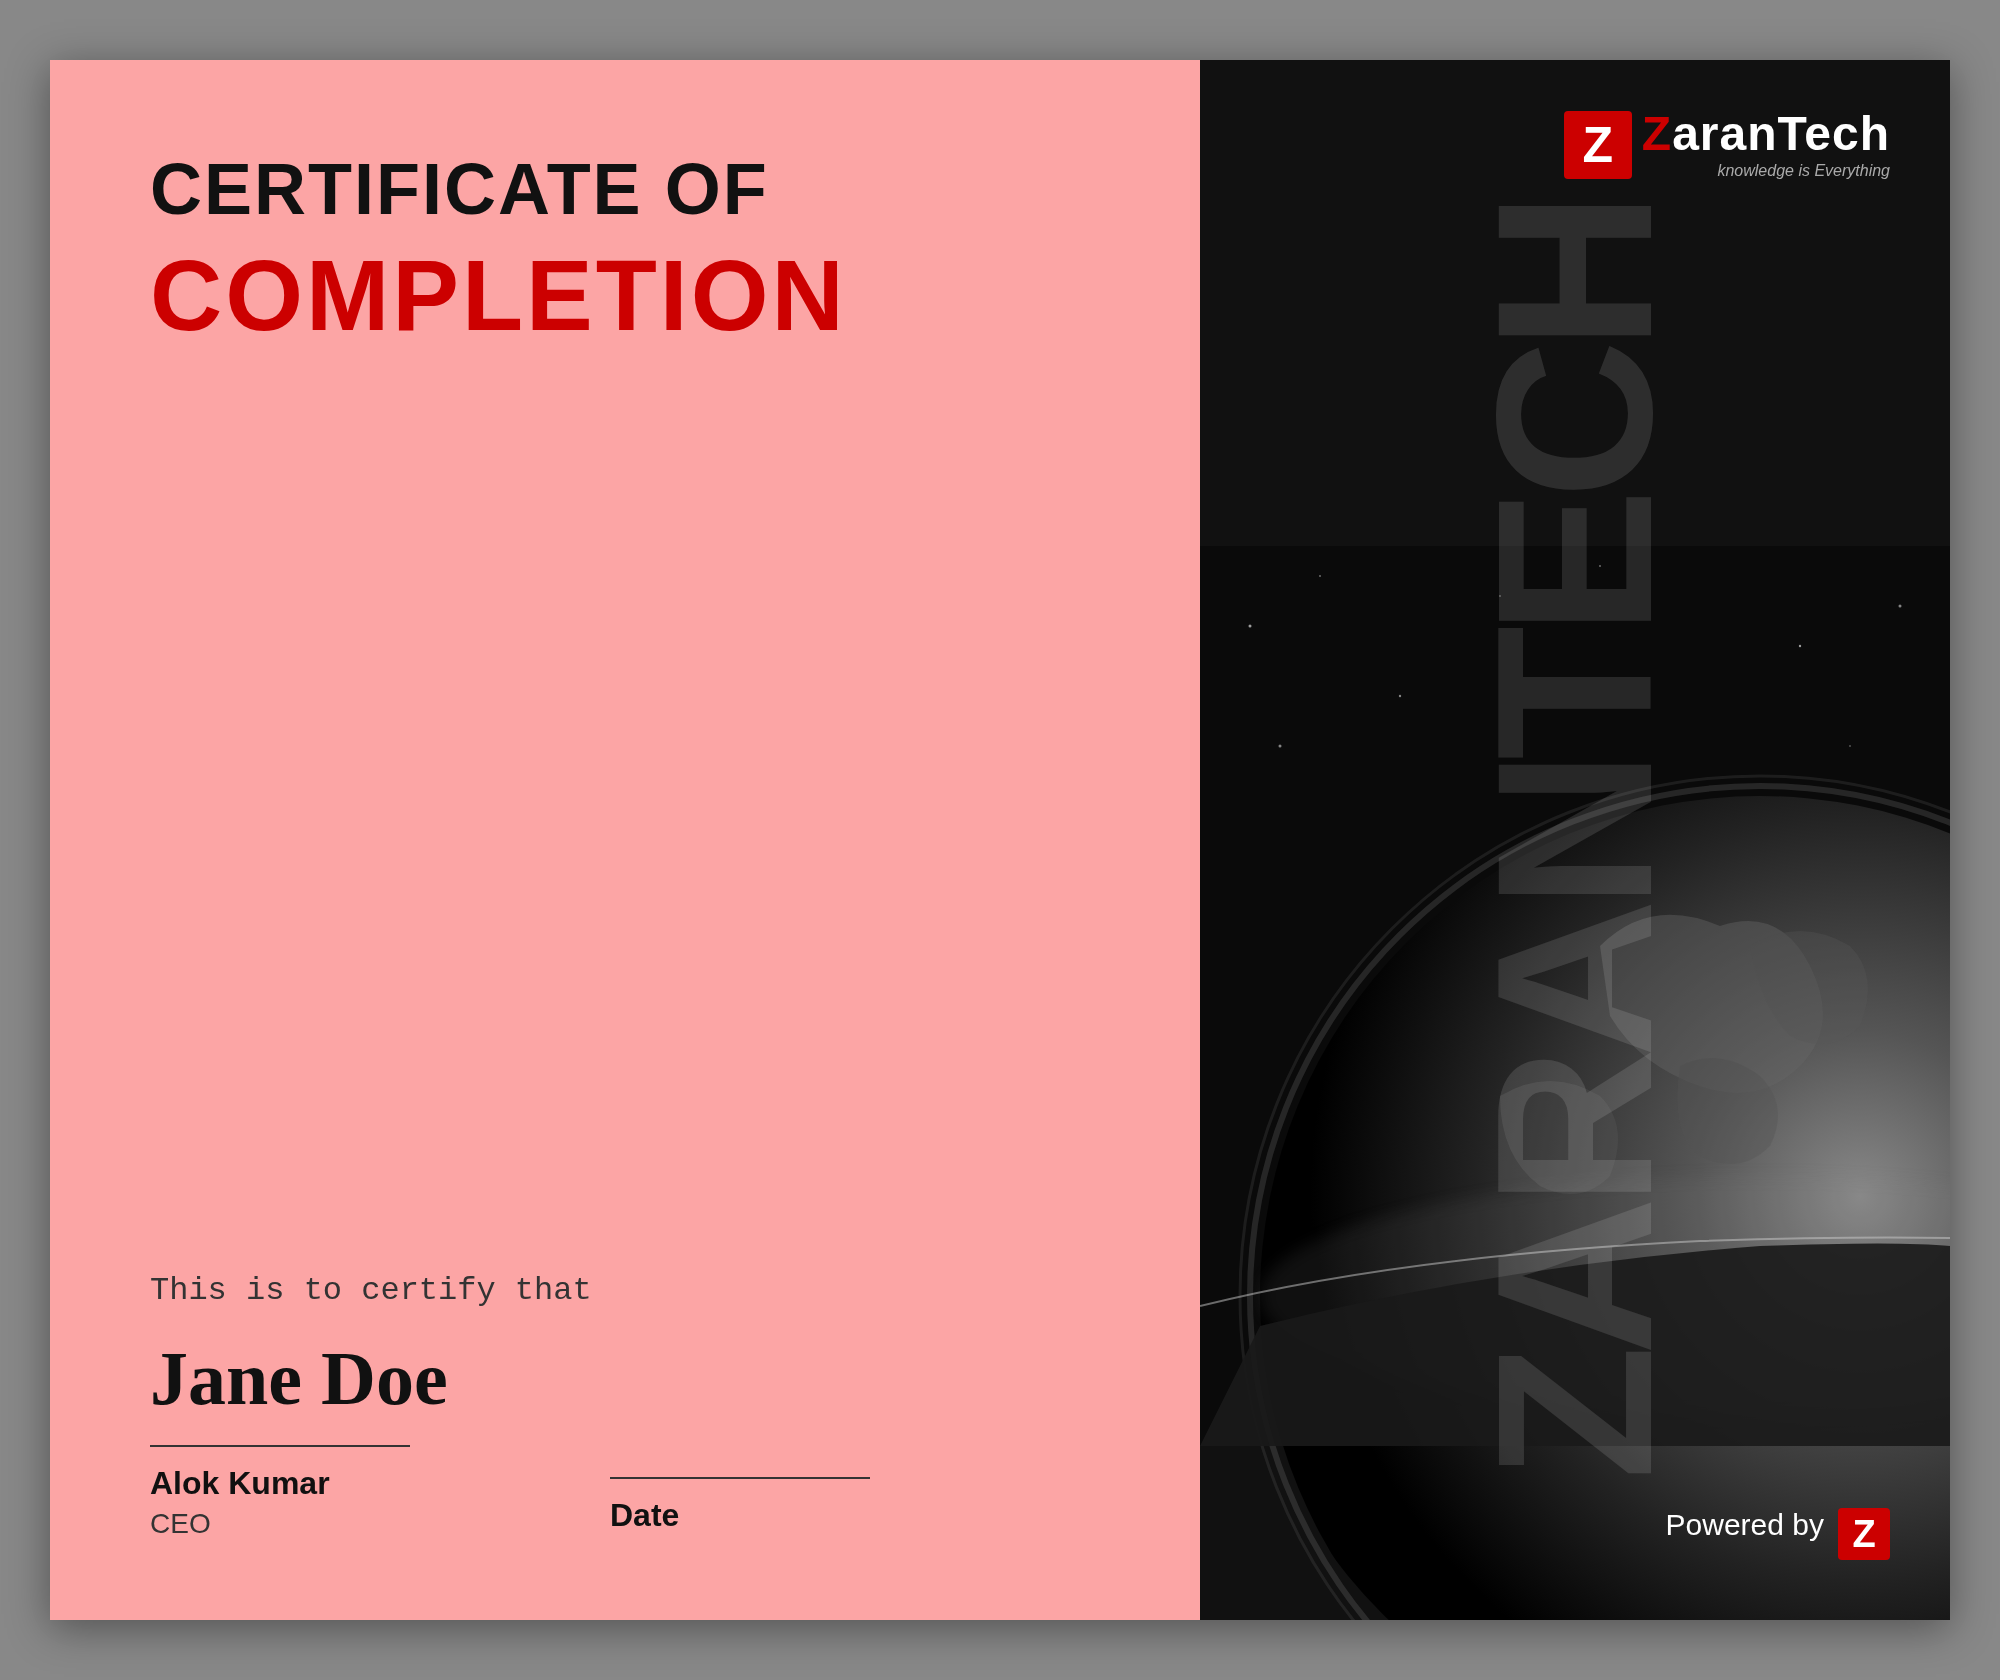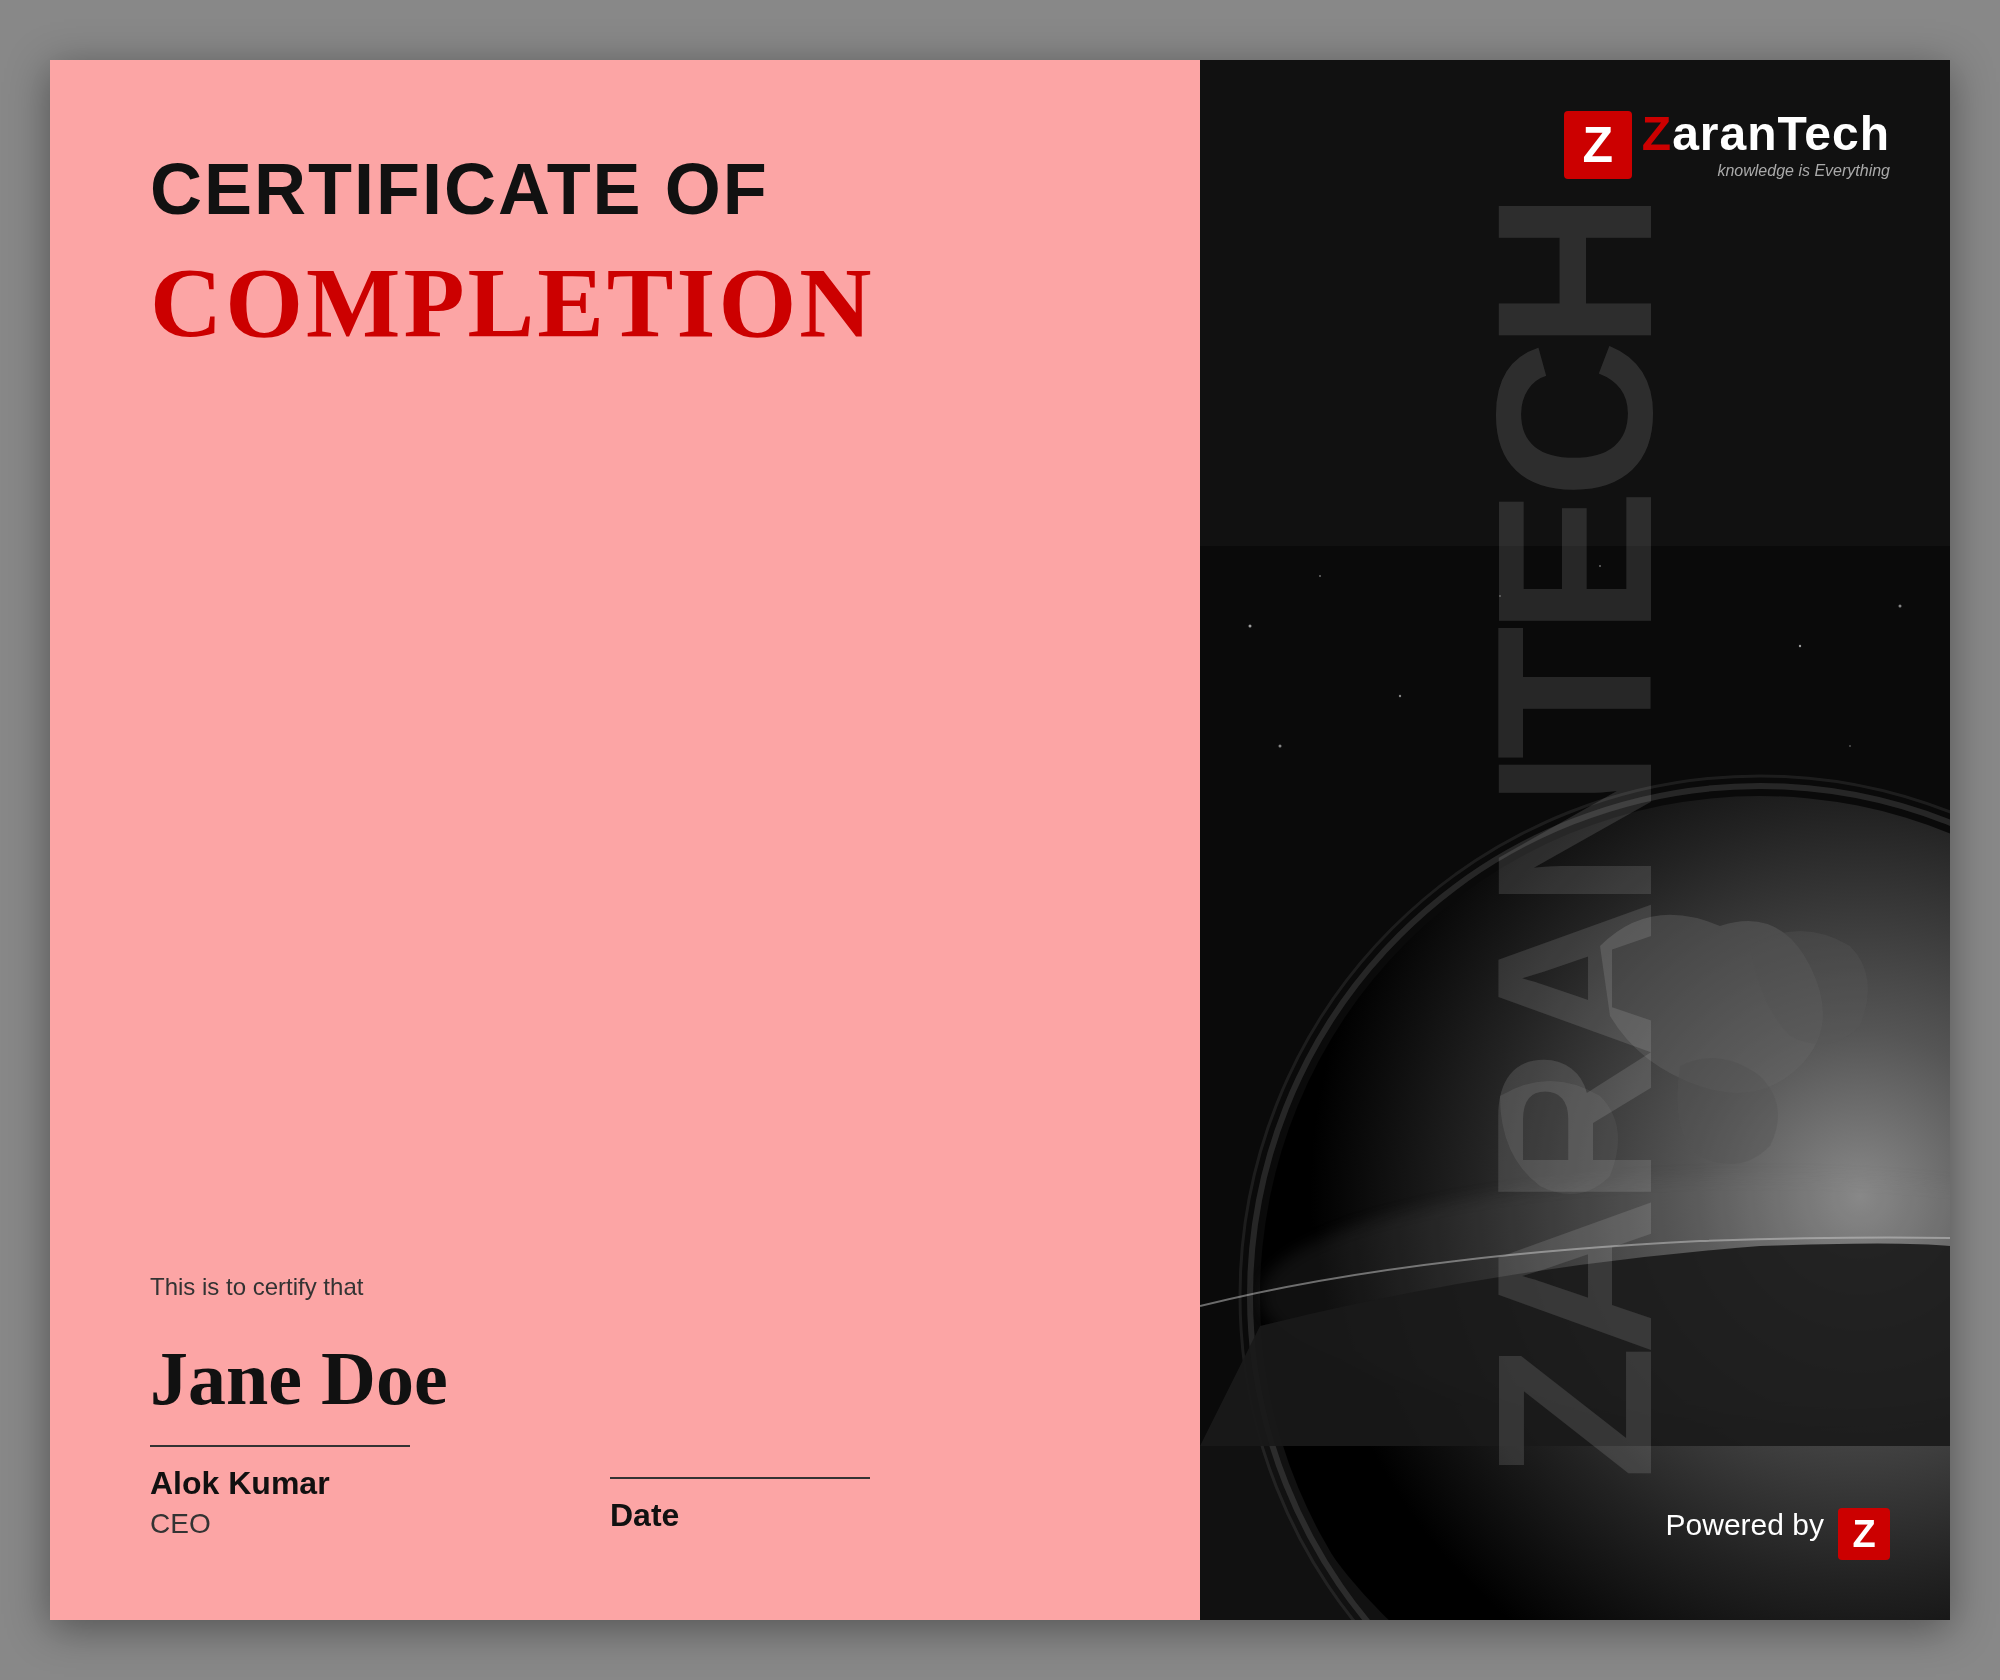--- a/index.html
+++ b/index.html
@@ -40,33 +40,33 @@
       text-transform: uppercase;
     }
 
     .cert-title-completion {
       font-size: 100px;
       font-weight: 900;
       color: #cc0000;
       letter-spacing: 3px;
       line-height: 1.0;
       text-transform: uppercase;
-      margin-top: 24px;
-      font-family: Liberation Serif, serif;
+      margin-top: 16px;
     }
 
     .cert-spacer {
       flex: 1;
     }
 
     .cert-certify-text {
-      font-size: 24px;
+      font-size: 32px;
       color: #333333;
-      margin-bottom: 36px;
+      margin-bottom: 28px;
       margin-top: 0;
+      font-family: Liberation Mono, monospace;
     }
 
     .cert-recipient-name {
       font-size: 76px;
       font-weight: 900;
       color: #111111;
       margin-bottom: 24px;
       line-height: 1.1;
       font-family: Liberation Serif, serif;
     }

